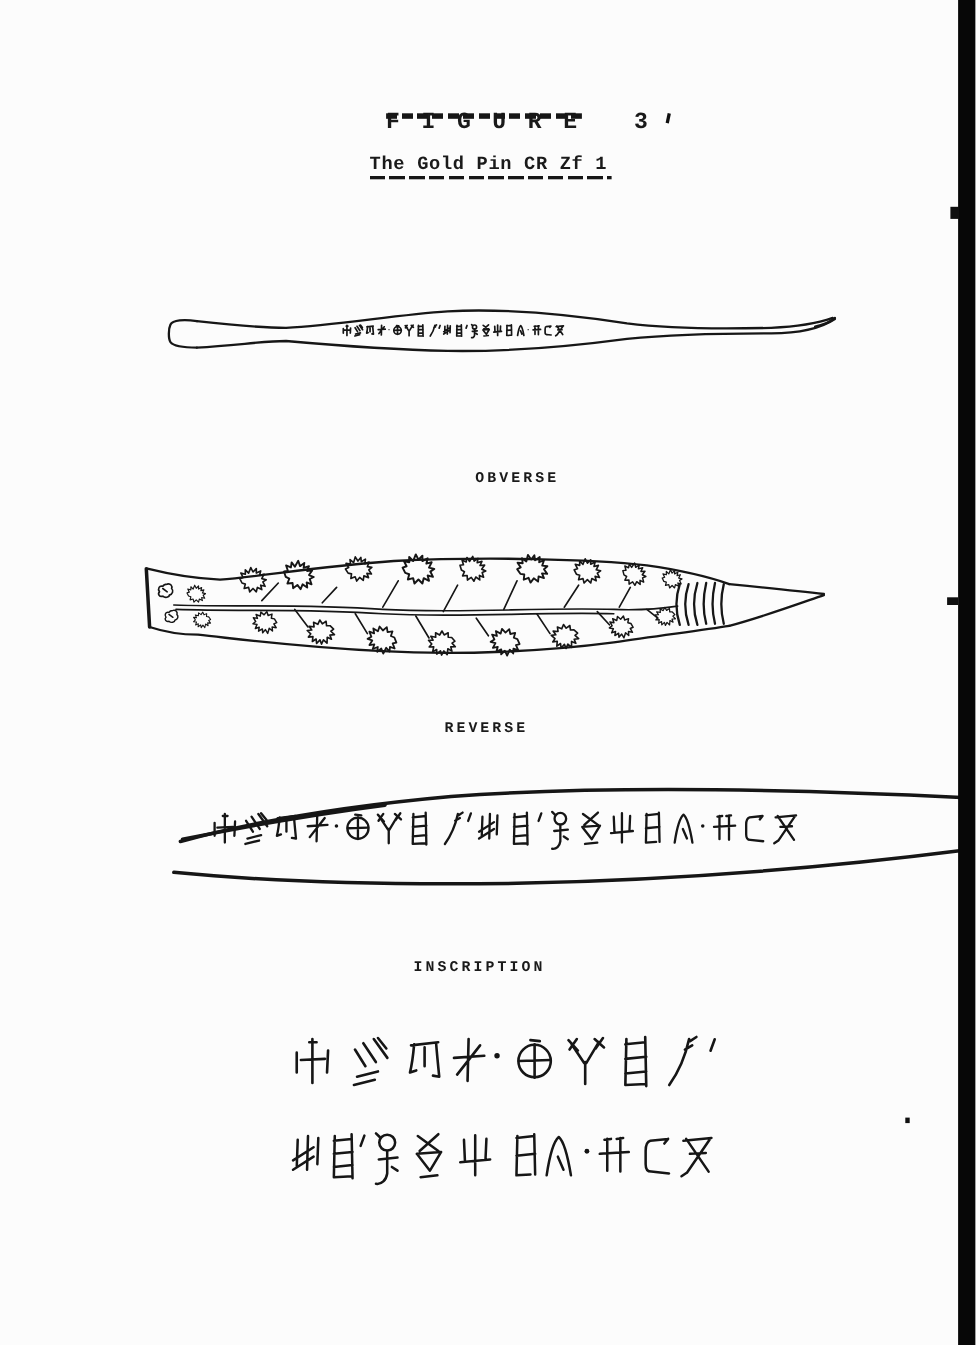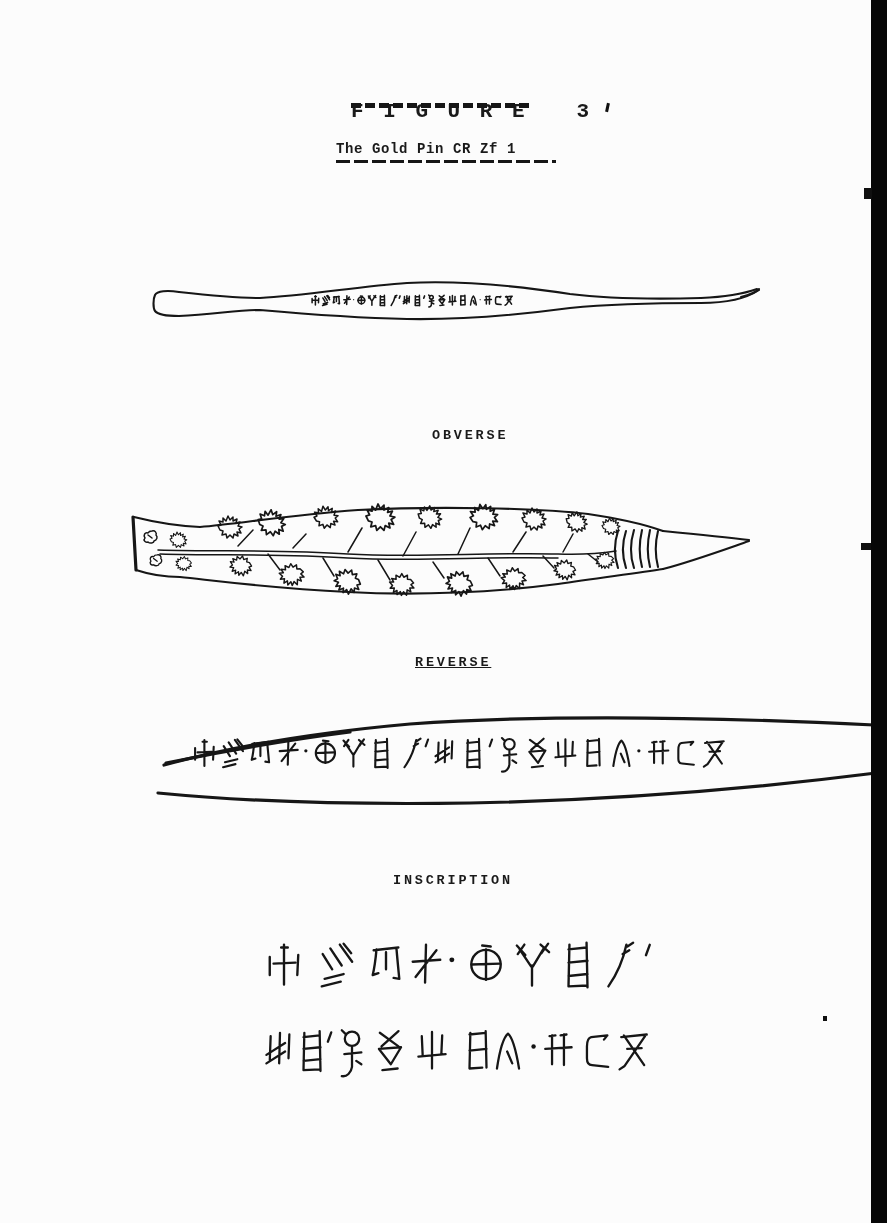--- a/index.html
+++ b/index.html
@@ -7,29 +7,29 @@
   .page{
     position:relative;width:887px;height:1223px;background:#fcfcfc;overflow:hidden;
     font-family:"Liberation Mono","DejaVu Sans Mono",monospace;color:#181818;
   }
   .typed{position:absolute;font-weight:bold;white-space:pre;color:#1a1a1a;}
   .fig-title{top:80px;left:351px;font-size:21px;letter-spacing:3.5px;margin-top:20px;}
   .fig-title-underline{
     position:absolute;top:103px;left:351px;width:178px;height:5px;
     background:repeating-linear-gradient(90deg,#161616 0 10px,transparent 10px 14px);
   }
-  .subtitle{top:141px;left:336px;font-size:14px;letter-spacing:0.6px;}
+  .subtitle{top:141px;left:336px;font-size:17px;letter-spacing:0.6px;}
   .subtitle-underline{
     position:absolute;top:160px;left:336px;width:220px;height:3px;
     background:repeating-linear-gradient(90deg,#161616 0 14px,transparent 14px 18px);
   }
   .caption{font-size:13.5px;letter-spacing:2.8px;}
   .cap-obverse{top:428px;left:432px;}
-  .cap-reverse{top:655px;left:415px;text-decoration:underline;}
-  .cap-inscription{top:873px;left:393px;}
+  .cap-reverse{top:655px;left:404px;}
+  .cap-inscription{top:873px;left:376px;}
   svg.drawing{position:absolute;overflow:visible;}
   .ink{stroke:#161616;fill:none;stroke-linecap:round;stroke-linejoin:round;}
   .sw-outline{stroke-width:2.1;}
   .sw-bold{stroke-width:3.2;}
   .sw-foliage{stroke-width:1.5;}
   .glyphs-big1{stroke-width:2.5;color:#141414;}
   .glyphs-big2{stroke-width:2.7;color:#141414;}
   .glyphs-band{stroke-width:3.4;color:#141414;}
   .glyphs-micro{stroke-width:7;color:#111;}
   .scan-bar{position:absolute;top:0;left:871px;width:16px;height:1223px;background:#070707;}

